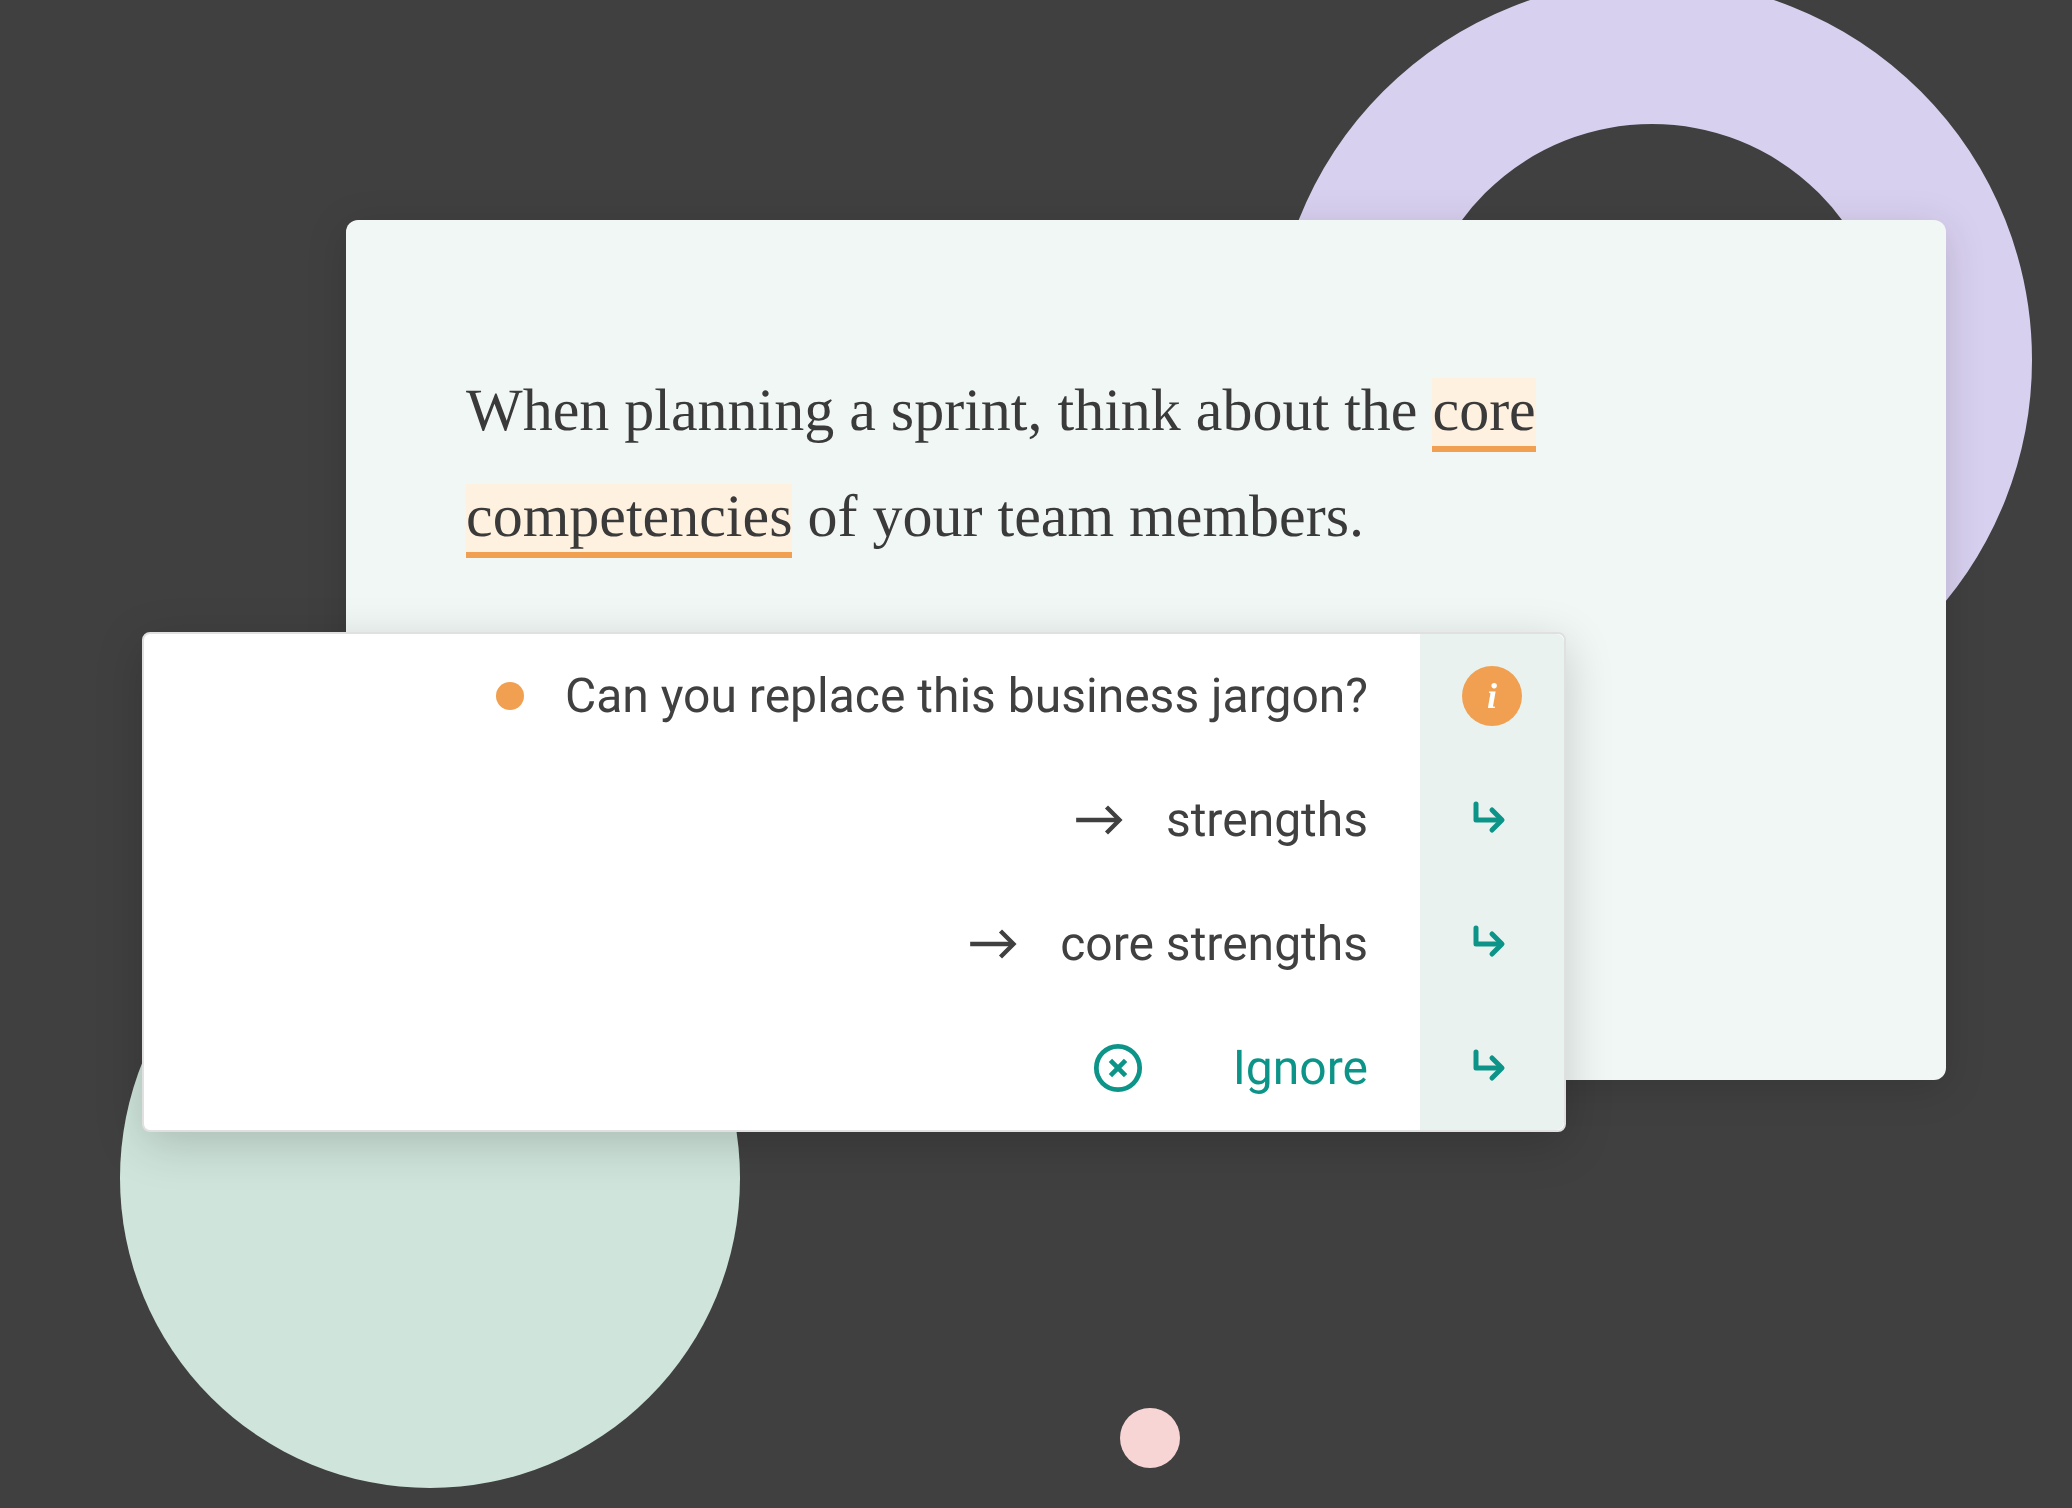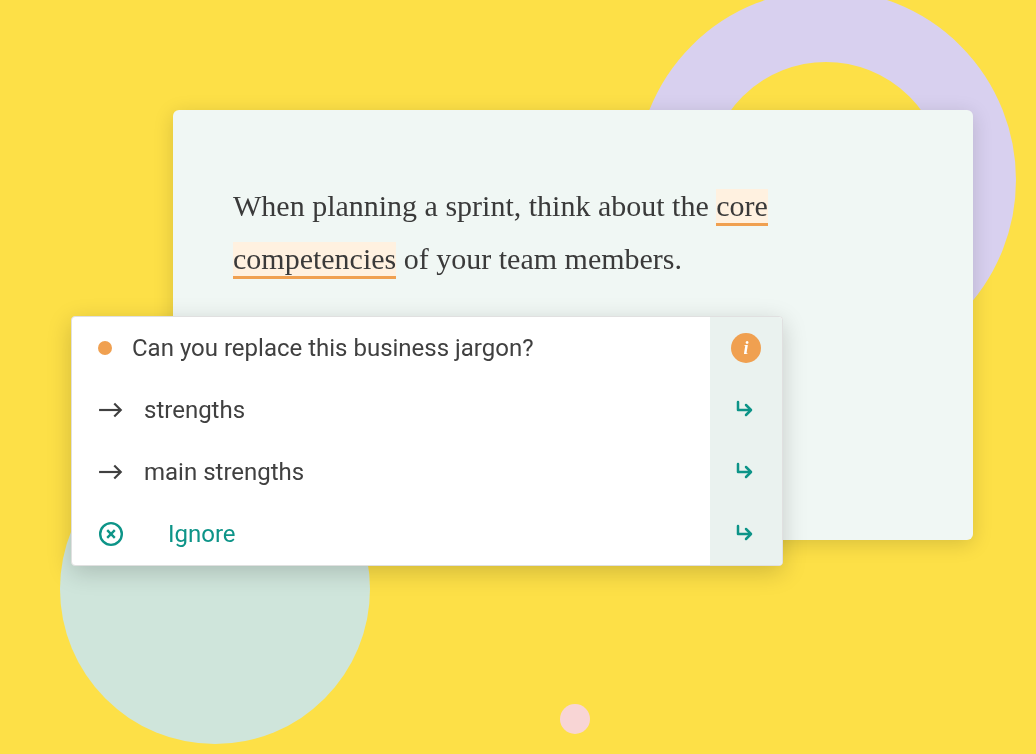--- a/index.html
+++ b/index.html
@@ -7,21 +7,21 @@
       width: 1036px;
       height: 754px;
       position: relative;
       font-family: Georgia, 'Times New Roman', serif;
       background: #000;
       overflow: hidden;
     }
     .canvas {
       position: absolute;
       inset: 0;
-      background: #fde047;
+      background: #404040;
     }
     
     .circle-purple {
       position: absolute;
       width: 380px;
       height: 380px;
       border: 72px solid #d8d0ef;
       border-radius: 50%;
       top: -10px;
       right: 20px;
@@ -90,20 +90,21 @@
       flex: 1;
       padding: 0;
     }
     .suggestion-row {
       display: flex;
       align-items: center;
       gap: 20px;
       padding: 17px 26px;
       font-size: 24px;
       color: #404040;
+      justify-content: flex-end;
     }
     .suggestion-header {
       font-size: 24px;
       color: #404040;
     }
     .bullet-orange {
       width: 14px;
       height: 14px;
       background: #f0a050;
       border-radius: 50%;
@@ -196,21 +197,21 @@
           <polyline points="15,2 21,8 15,14"></polyline>
         </svg>
         <span>strengths</span>
       </div>
 
       <div class="suggestion-row suggestion-option">
         <svg class="arrow-right" viewBox="0 0 24 16" fill="none" stroke="currentColor" stroke-width="2">
           <line x1="1" y1="8" x2="21" y2="8"></line>
           <polyline points="15,2 21,8 15,14"></polyline>
         </svg>
-        <span>main strengths</span>
+        <span>core strengths</span>
       </div>
 
       <div class="suggestion-row ignore-row">
         <svg class="x-circle" viewBox="0 0 24 24" fill="none" stroke="currentColor" stroke-width="2.2">
           <circle cx="12" cy="12" r="10"></circle>
           <line x1="8.5" y1="8.5" x2="15.5" y2="15.5"></line>
           <line x1="15.5" y1="8.5" x2="8.5" y2="15.5"></line>
         </svg>
         <span class="label">Ignore</span>
       </div>

